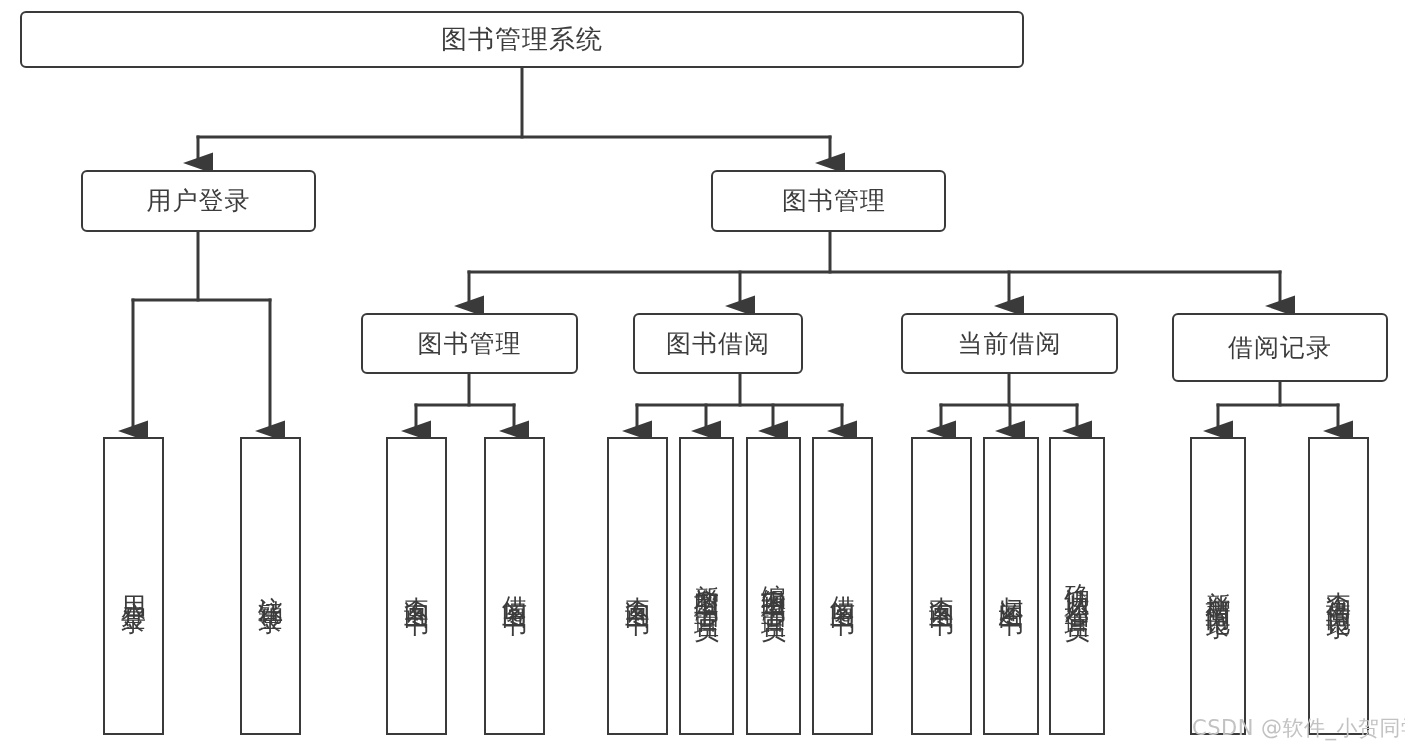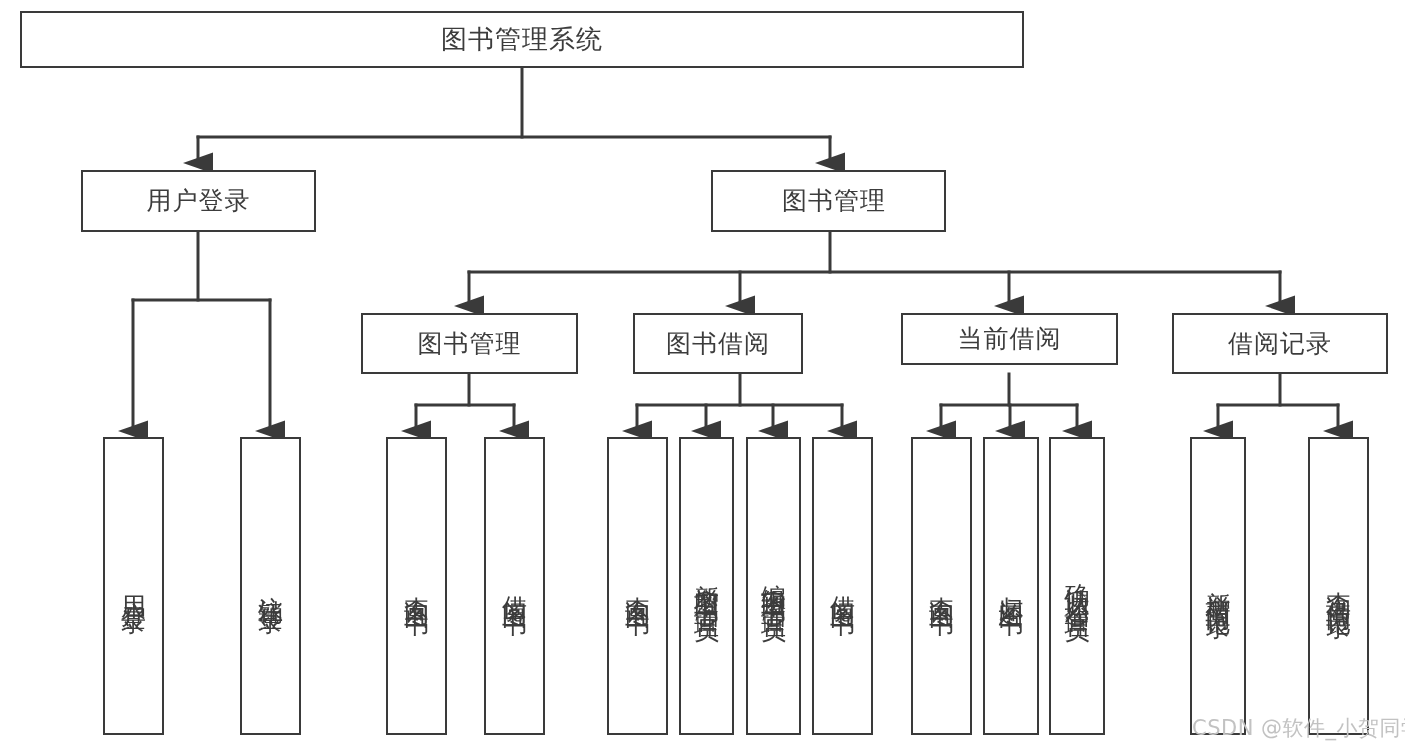--- a/index.html
+++ b/index.html
@@ -33,20 +33,21 @@
     border: 2px solid #3a3a3a;
     display: flex;
     align-items: center;
     justify-content: center;
     color: #3c3c3c;
   }
   .node.h {
     font-size: 25px;
     letter-spacing: 1px;
     line-height: 1.1;
+    border-radius: 6px;
   }
   .node.lvl1 { font-size: 26px; }
   .node.leaf {
     font-size: 25px;
     padding: 4px 0;
   }
   .vtext {
     writing-mode: vertical-rl;
     text-orientation: upright;
     letter-spacing: 5px;
@@ -118,22 +119,22 @@
     </g>
   </svg>
 
   <div class="node h lvl1" id="node-root" style="left: 20px; top: 11px; width: 1004px; height: 57px;">图书管理系统</div>
 
   <div class="node h" id="node-l2-0" style="left: 81px; top: 170px; width: 235px; height: 62px;">用户登录</div>
   <div class="node h" id="node-l2-1" style="left: 711px; top: 170px; width: 235px; height: 62px; padding-left: 11px;">图书管理</div>
 
   <div class="node h" id="node-l3-0" style="left: 361px; top: 313px; width: 217px; height: 61px;">图书管理</div>
   <div class="node h" id="node-l3-1" style="left: 633px; top: 313px; width: 170px; height: 61px;">图书借阅</div>
-  <div class="node h" id="node-l3-2" style="left: 901px; top: 313px; width: 217px; height: 52px;">当前借阅</div>
-  <div class="node h" id="node-l3-3" style="left: 1172px; top: 313px; width: 216px; height: 61px; text-align: right;">借阅记录</div>
+  <div class="node h" id="node-l3-2" style="left: 901px; top: 313px; width: 217px; height: 61px;">当前借阅</div>
+  <div class="node h" id="node-l3-3" style="left: 1172px; top: 313px; width: 216px; height: 69px; text-align: right;">借阅记录</div>
 
   <div id="leaf-layer">
       <div class="node leaf" style="left: 103px; top: 437px; width: 61px; height: 298px;">
         <span class="vtext">用户登录</span>
       </div>
       <div class="node leaf" style="left: 240px; top: 437px; width: 61px; height: 298px;">
         <span class="vtext">注销登录</span>
       </div>
       <div class="node leaf" style="left: 386px; top: 437px; width: 61px; height: 298px;">
         <span class="vtext">查询图书</span>

